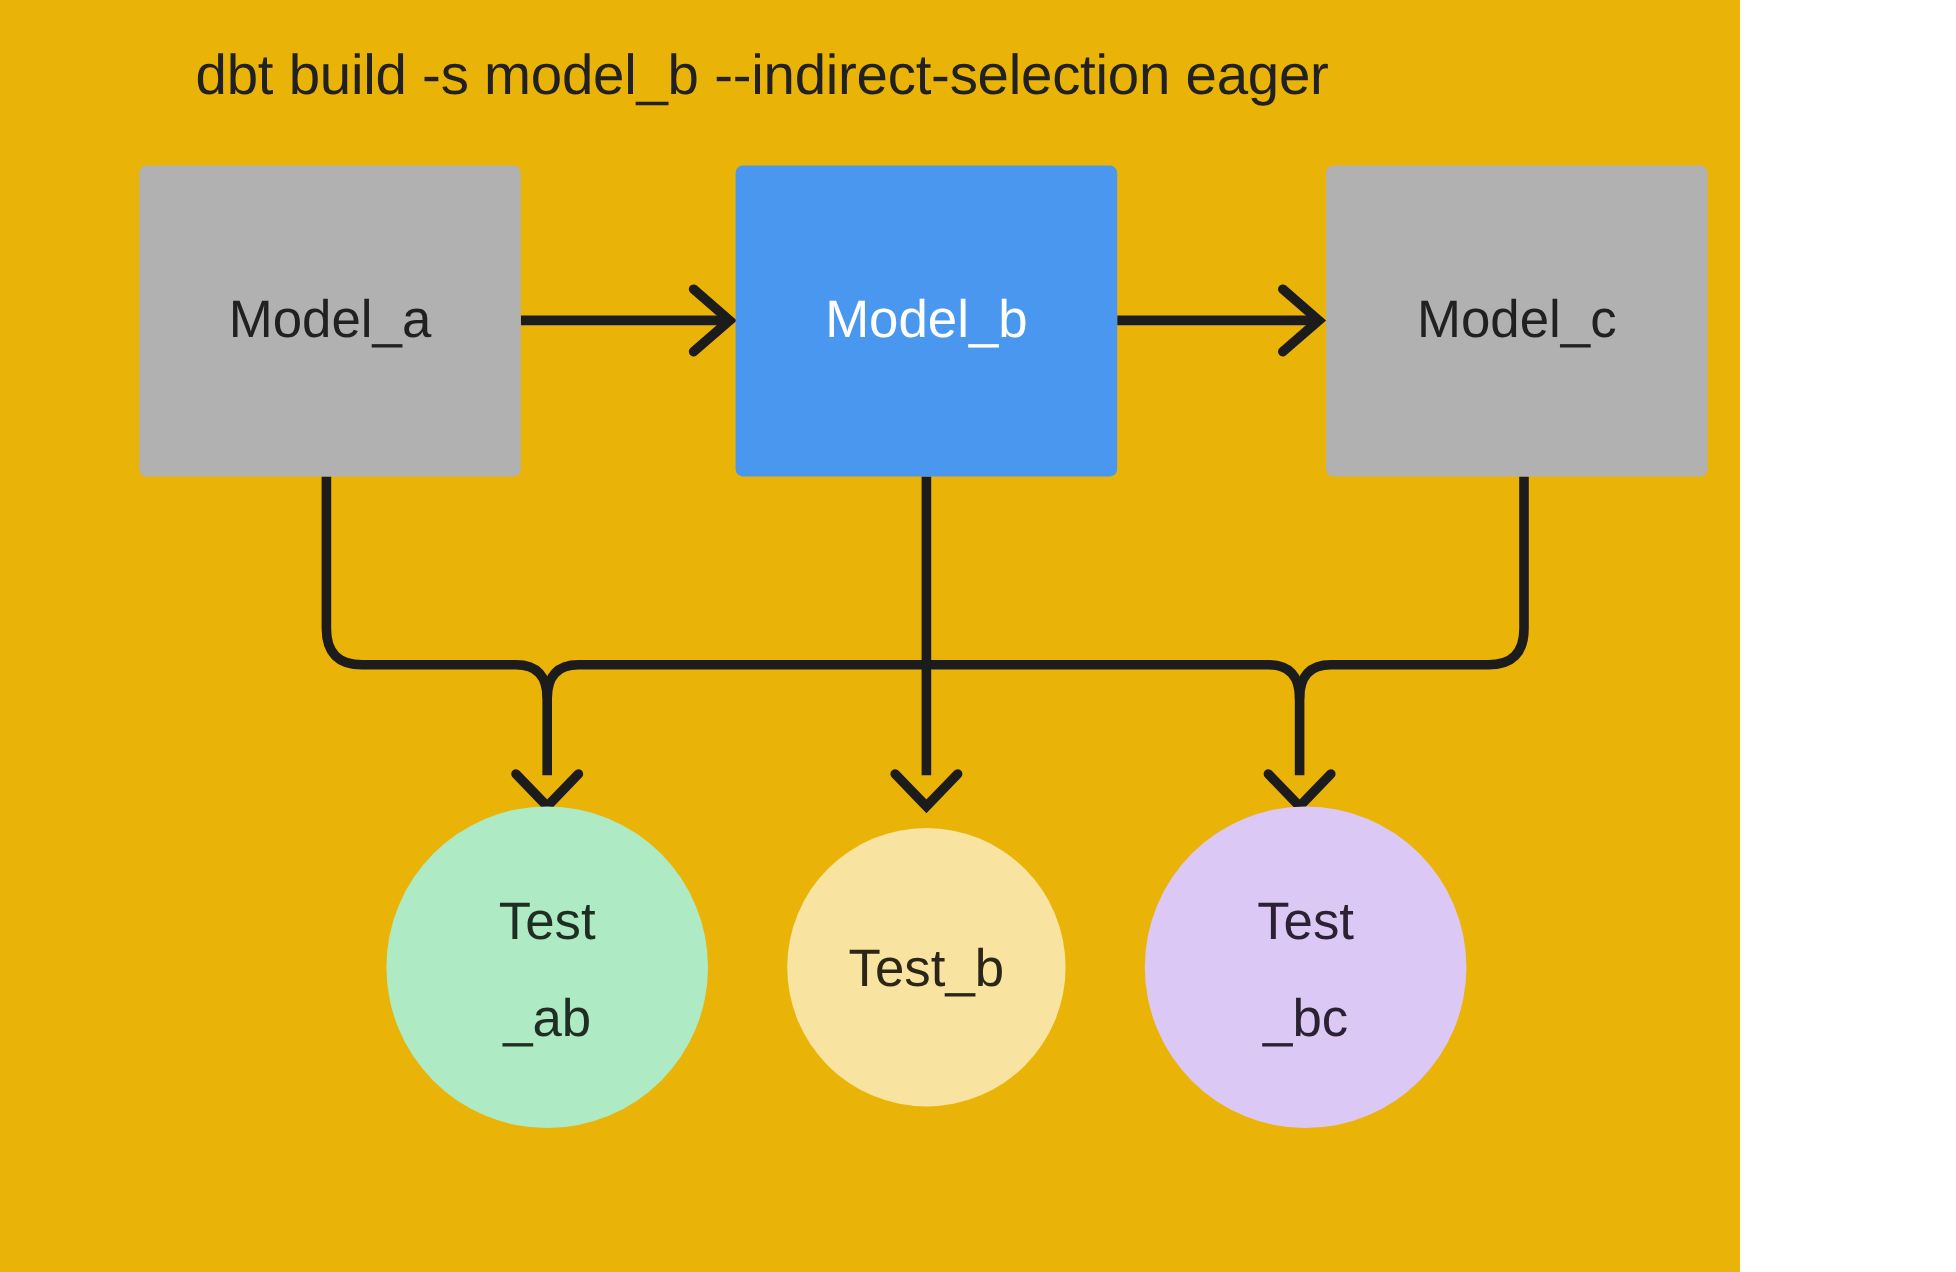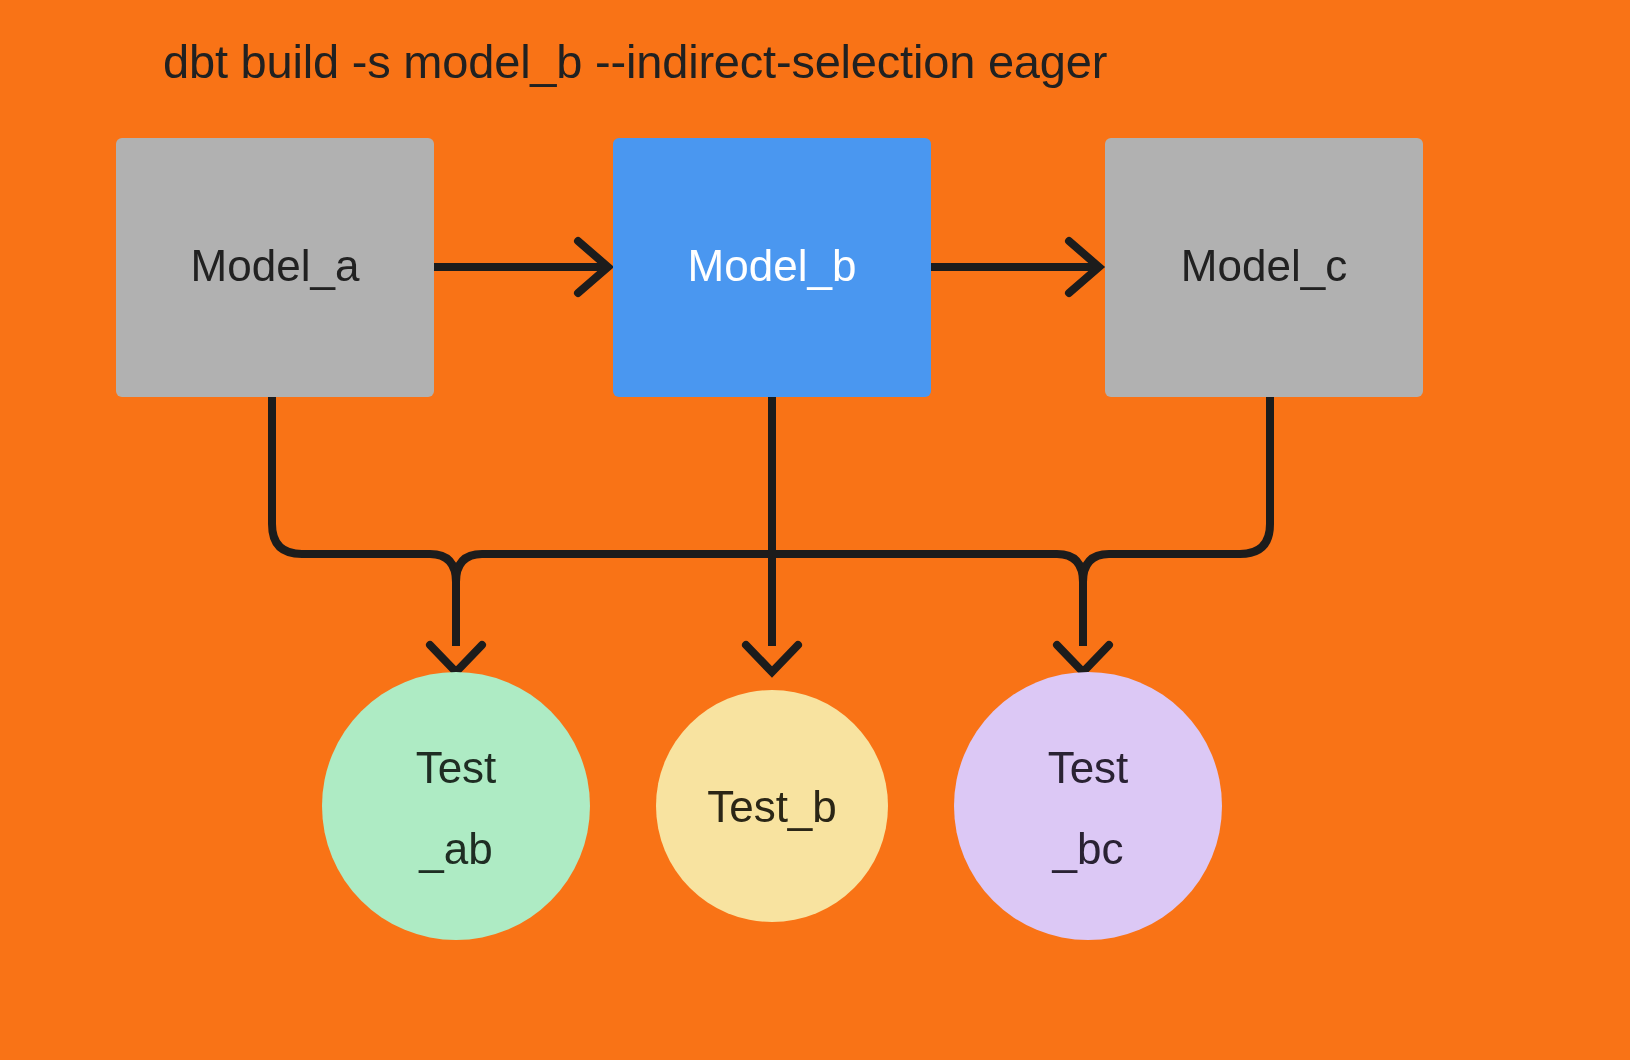--- a/index.html
+++ b/index.html
@@ -9,23 +9,23 @@
     background: #ffffff;
   }
   body {
     width: 1630px;
     height: 1060px;
     overflow: hidden;
     font-family: "Liberation Sans", sans-serif;
   }
   #diagram-root {
     position: relative;
-    width: 1630px;
+    width: 1450px;
     height: 1060px;
-    background: #f97316;
+    background: #eab308;
   }
   svg#graph {
     position: absolute;
     left: 0;
     top: 0;
     width: 1630px;
     height: 1060px;
     display: block;
   }
   .title-text {

